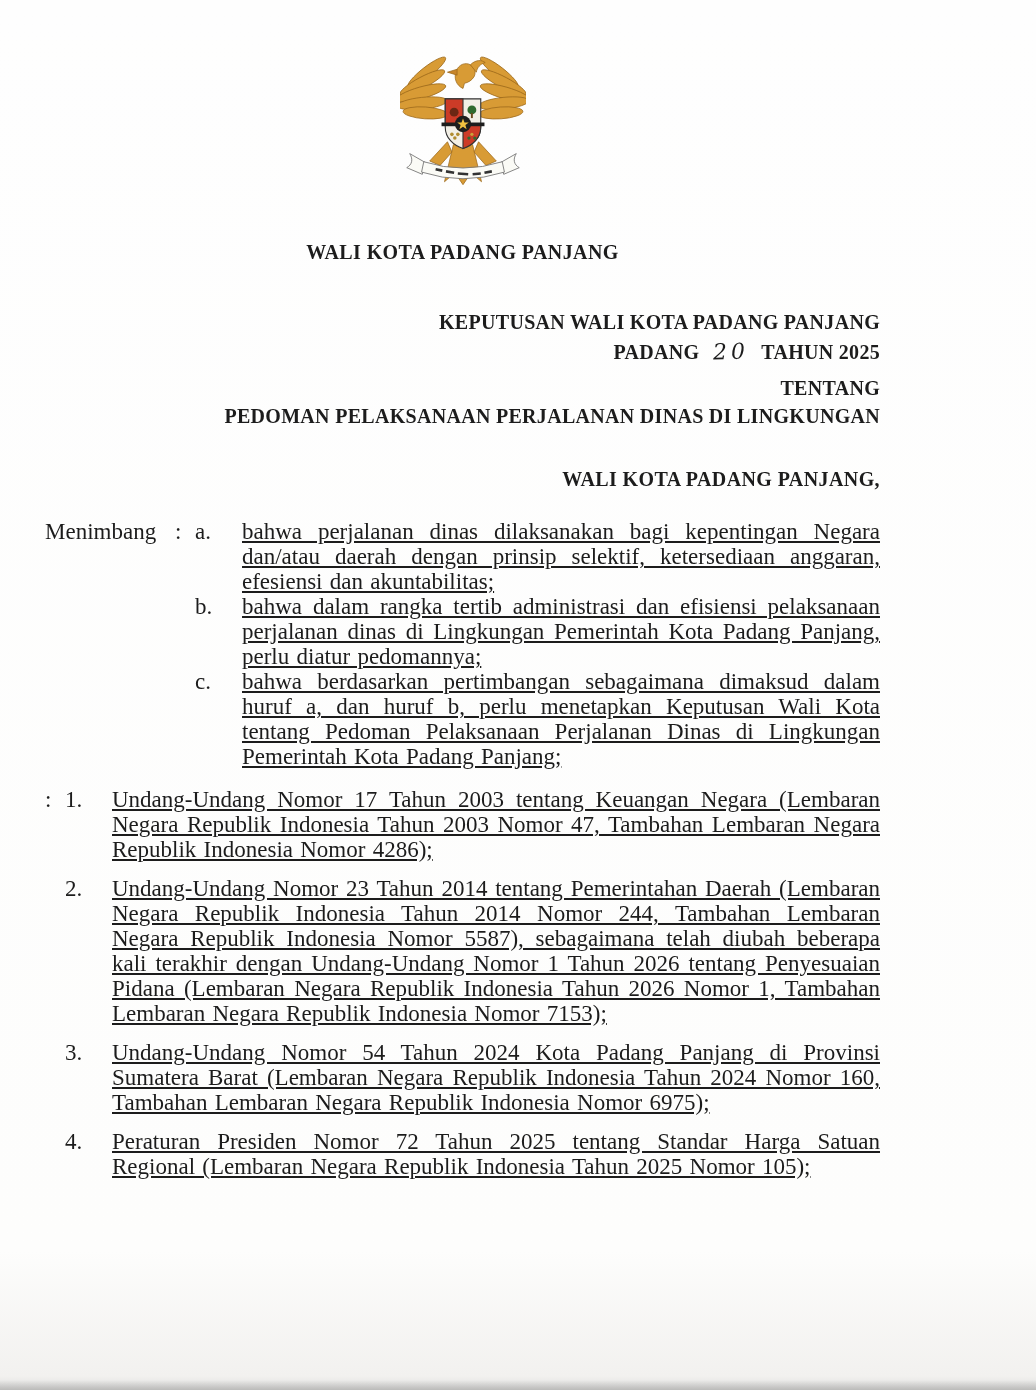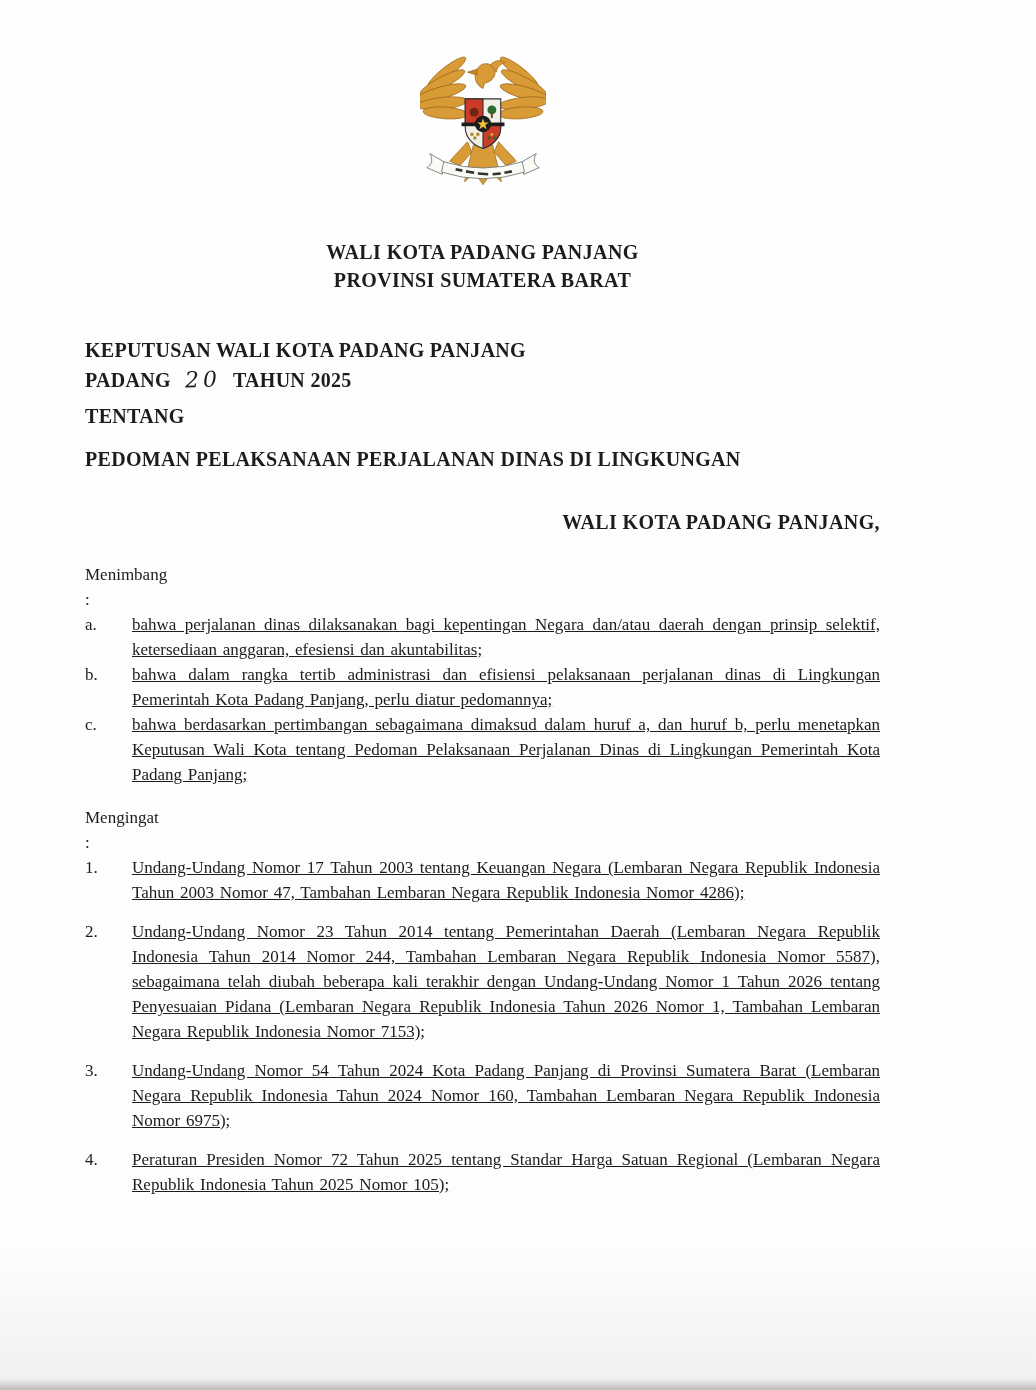--- a/index.html
+++ b/index.html
@@ -7,70 +7,69 @@
     width: 1036px; height: 1390px;
     background: #ffffff;
     font-family: "Liberation Serif", serif;
     color: #1c1c1c;
     position: relative;
     overflow: hidden;
   }
   .page {
     position: relative;
     width: 1036px; height: 1390px;
-    padding: 50px 156px 0 85px;
+    padding: 50px 156px 0 45px;
     box-sizing: border-box;
     background: linear-gradient(180deg, #fefefe 0%, #fdfdfc 90%, #f2f1ef 99%, #dededd 100%);
   }
   .emblem-wrap {
     text-align: center;
     height: 152px;
     margin-bottom: 36px;
   }
   .letterhead {
     text-align: center;
     font-weight: bold;
     font-size: 20px;
     line-height: 28px;
     letter-spacing: 0.4px;
   }
   .title-block {
     margin-top: 42px;
-    text-align: left;
+    text-align: right;
     font-weight: bold;
     font-size: 20px;
     line-height: 28px;
     letter-spacing: 0.3px;
   }
   .nomor-line { margin-top: 2px; }
   .handwritten {
     display: inline-block;
     font-family: "DejaVu Serif", serif;
     font-style: italic;
     font-weight: normal;
     font-size: 22px;
     letter-spacing: 4px;
     margin: 0 12px 0 14px;
     transform: rotate(-2deg);
   }
   .tentang { margin-top: 8px; }
-  .subject { margin-top: 15px; }
+  .subject { }
   .salutation {
     margin-top: 38px;
     text-align: right;
     font-weight: bold;
     font-size: 20px;
     letter-spacing: 0.4px;
   }
   .clause-block {
     display: flex;
-    font-size: 17px;
+    font-size: 23px;
     line-height: 25px;
     word-spacing: 1.5px;
-    flex-direction: column;
   }
   .clause-block.menimbang { margin-top: 28px; }
   .clause-block.mengingat { margin-top: 18px; }
   .clause-label { width: 130px; flex: none; }
   .clause-colon { width: 20px; flex: none; }
   .clause-items { flex: 1; min-width: 0; }
   .clause-item { display: flex; }
   .mengingat .clause-item + .clause-item { margin-top: 14px; }
   .marker { width: 47px; flex: none; }
   .clause-text { flex: 1; text-align: justify; text-justify: inter-word; text-decoration: underline; }
@@ -137,21 +136,20 @@
       <circle cx="97" cy="114" r="2.2" fill="#caa23a"></circle>
       <circle cx="101" cy="119" r="2.2" fill="#2f6b2f"></circle>
       <circle cx="93" cy="119" r="2.2" fill="#2f6b2f"></circle>
       <circle cx="85" cy="100" r="11" fill="#1d1d1d"></circle>
       <polygon points="85,92.5 87,98 92.8,98 88.2,101.5 89.9,107 85,103.7 80.1,107 81.8,101.5 77.2,98 83,98" fill="#f0c040"></polygon>
     </svg>
   </div>
 
   <div class="letterhead">
     <div>WALI KOTA PADANG PANJANG</div>
-    <div>PROVINSI SUMATERA BARAT</div>
   </div>
 
   <div class="title-block">
     <div>KEPUTUSAN WALI KOTA PADANG PANJANG</div>
     <div class="nomor-line">
       <span>PADANG</span><span class="handwritten">20</span><span>TAHUN 2025</span>
     </div>
     <div class="tentang">TENTANG</div>
     <div class="subject">
       <div>PEDOMAN PELAKSANAAN PERJALANAN DINAS DI LINGKUNGAN</div>
@@ -173,21 +171,20 @@
         <div class="clause-text">bahwa dalam rangka tertib administrasi dan efisiensi pelaksanaan perjalanan dinas di Lingkungan Pemerintah Kota Padang Panjang, perlu diatur pedomannya;</div>
       </div>
       <div class="clause-item">
         <div class="marker">c.</div>
         <div class="clause-text">bahwa berdasarkan pertimbangan sebagaimana dimaksud dalam huruf a, dan huruf b, perlu menetapkan Keputusan Wali Kota tentang Pedoman Pelaksanaan Perjalanan Dinas di Lingkungan Pemerintah Kota Padang Panjang;</div>
       </div>
     </div>
   </div>
 
   <div class="clause-block mengingat">
-    <div class="clause-label">Mengingat</div>
     <div class="clause-colon">:</div>
     <div class="clause-items">
       <div class="clause-item">
         <div class="marker">1.</div>
         <div class="clause-text">Undang-Undang Nomor 17 Tahun 2003 tentang Keuangan Negara (Lembaran Negara Republik Indonesia Tahun 2003 Nomor 47, Tambahan Lembaran Negara Republik Indonesia Nomor 4286);</div>
       </div>
       <div class="clause-item">
         <div class="marker">2.</div>
         <div class="clause-text">Undang-Undang Nomor 23 Tahun 2014 tentang Pemerintahan Daerah (Lembaran Negara Republik Indonesia Tahun 2014 Nomor 244, Tambahan Lembaran Negara Republik Indonesia Nomor 5587), sebagaimana telah diubah beberapa kali terakhir dengan Undang-Undang Nomor 1 Tahun 2026 tentang Penyesuaian Pidana (Lembaran Negara Republik Indonesia Tahun 2026 Nomor 1, Tambahan Lembaran Negara Republik Indonesia Nomor 7153);</div>
       </div>

